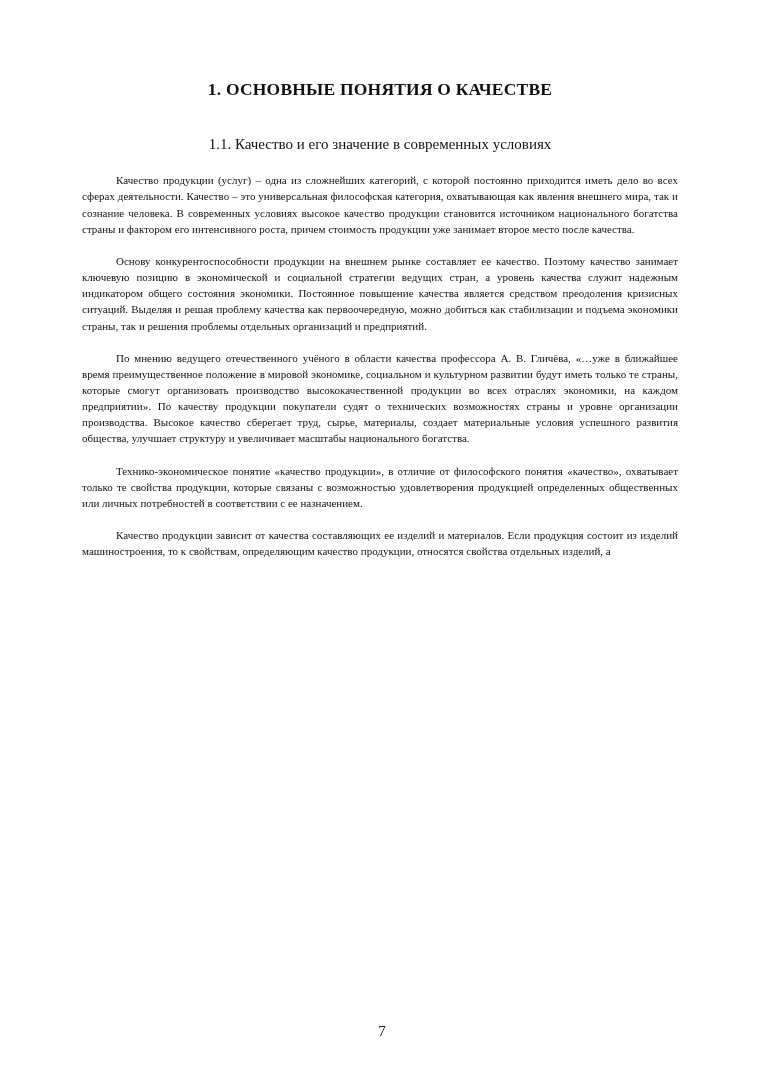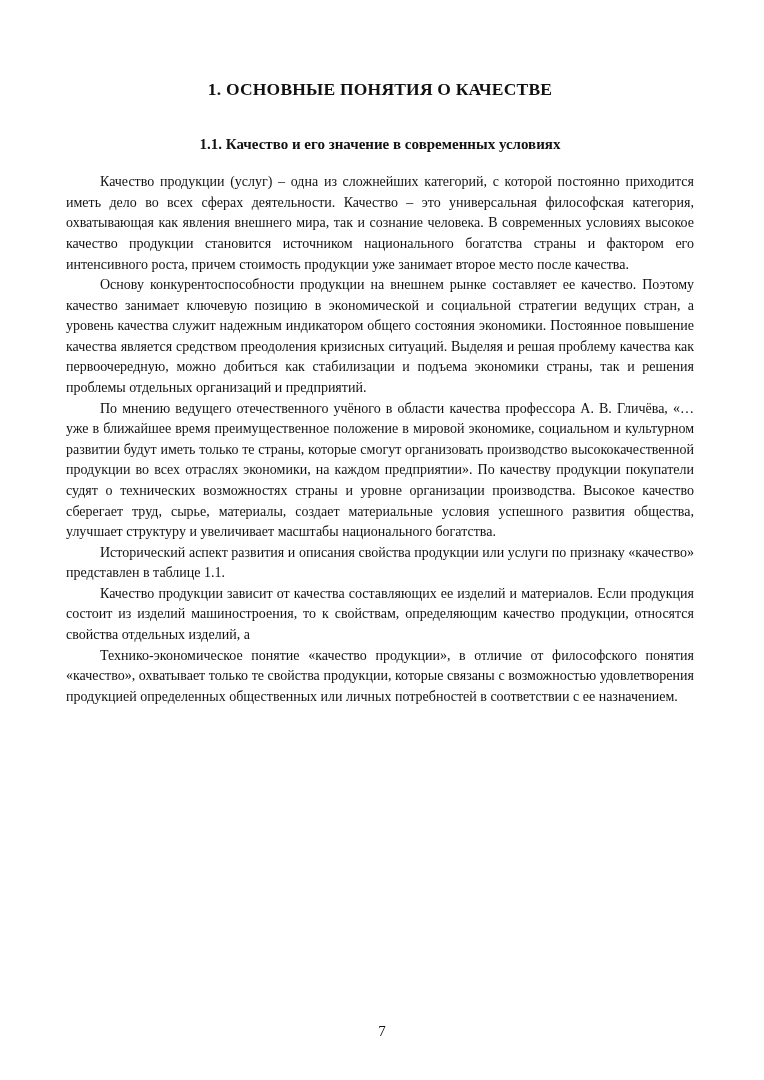--- a/index.html
+++ b/index.html
@@ -27,32 +27,32 @@
     text-align: center;
     font-size: 17.5px;
     font-weight: bold;
     letter-spacing: 0.2px;
     margin: 0 0 34px 0;
     line-height: 1.3;
   }
   .section-heading {
     text-align: center;
     font-size: 15px;
-    font-weight: bold;
+    font-weight: normal;
     margin: 8px 0 18px 0;
     line-height: 1.3;
   }
   .section-heading.second {
     margin-top: 26px;
     margin-bottom: 18px;
   }
   p.body-par {
-    font-size: 14px;
+    font-size: 11px;
     line-height: 1.47;
-    margin: 0;
+    margin: 16px;
     text-align: justify;
     text-indent: 34px;
     hyphens: manual;
   }
   .page-number {
     position: absolute;
     bottom: 40px;
     left: 0;
     width: 764px;
     text-align: center;
@@ -66,18 +66,17 @@
 
   <h1 class="chapter-title">1. ОСНОВНЫЕ ПОНЯТИЯ О КАЧЕСТВЕ</h1>
 
   <h2 class="section-heading">1.1. Качество и его значение в современных условиях</h2>
 
   <p class="body-par">Качество продукции (услуг) – одна из сложнейших категорий, с которой постоянно приходится иметь дело во всех сферах деятельности. Качество – это универсальная философская категория, охватывающая как явления внешнего мира, так и сознание человека. В современных условиях высокое качество продукции становится источником национального богатства страны и фактором его интенсивного роста, причем стоимость продукции уже занимает второе место после качества.</p>
   <p class="body-par">Основу конкурентоспособности продукции на внешнем рынке составляет ее качество. Поэтому качество занимает ключевую позицию в экономической и социальной стратегии ведущих стран, а уровень качества служит надежным индикатором общего состояния экономики. Постоянное повышение качества является средством преодоления кризисных ситуаций. Выделяя и решая проблему качества как первоочередную, можно добиться как стабилизации и подъема экономики страны, так и решения проблемы отдельных организаций и предприятий.</p>
   <p class="body-par">По мнению ведущего отечественного учёного в области качества профессора А. В. Гличёва, «…уже в ближайшее время преимущественное положение в мировой экономике, социальном и культурном развитии будут иметь только те страны, которые смогут организовать производство высококачественной продукции во всех отраслях экономики, на каждом предприятии». По качеству продукции покупатели судят о технических возможностях страны и уровне организации производства. Высокое качество сберегает труд, сырье, материалы, создает материальные условия успешного развития общества, улучшает структуру и увеличивает масштабы национального богатства.</p>
 
 
-  <p class="body-par">Исторический аспект развития и описания свойства продукции или услуги по признаку «качество» представлен в таблице 1.1.</p>
+  <p class="body-par">Технико-экономическое понятие «качество продукции», в отличие от философского понятия «качество», охватывает только те свойства продукции, которые связаны с возможностью удовлетворения продукцией определенных общественных или личных потребностей в соответствии с ее назначением.</p>
   <p class="body-par">Качество продукции зависит от качества составляющих ее изделий и материалов. Если продукция состоит из изделий машиностроения, то к свойствам, определяющим качество продукции, относятся свойства отдельных изделий, а</p>
-  <p class="body-par">Технико-экономическое понятие «качество продукции», в отличие от философского понятия «качество», охватывает только те свойства продукции, которые связаны с возможностью удовлетворения продукцией определенных общественных или личных потребностей в соответствии с ее назначением.</p>
 
   <div class="page-number">7</div>
 </div>
 
 </body></html>

